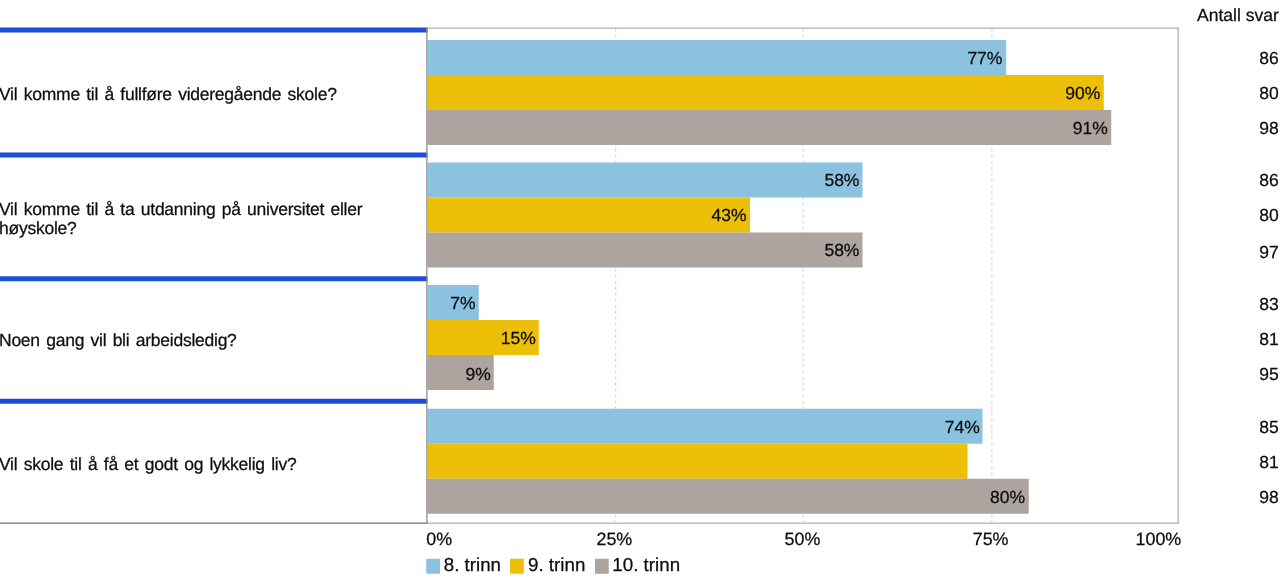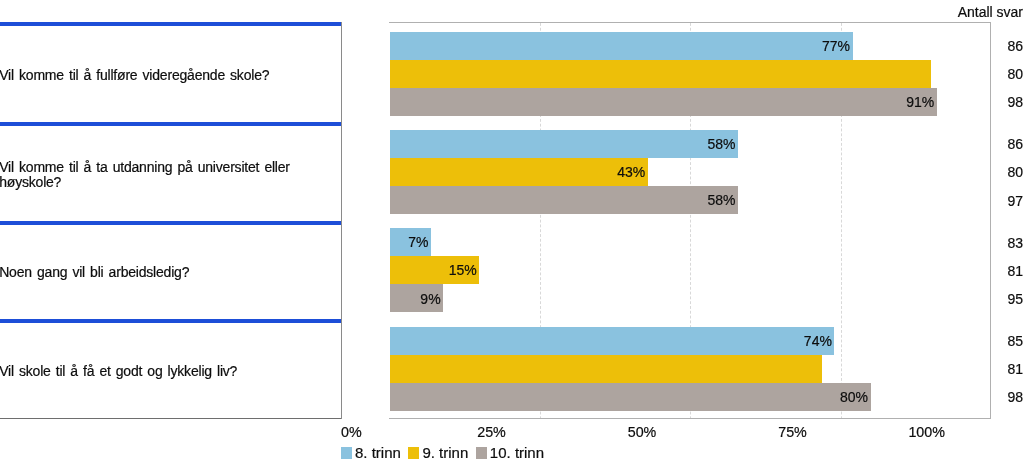--- a/index.html
+++ b/index.html
@@ -13,21 +13,21 @@
   #qtable{position:absolute;left:0;top:0;width:342px;height:396px;}
   .qrow{position:absolute;left:0;width:342px;box-sizing:border-box;
         border-top:4px solid #1d4ed8;display:flex;align-items:center;}
   #qtable-bottom{position:absolute;left:0;top:418px;width:342px;height:1px;background:#6e6e6e;}
   .qlabel{font-size:14px;line-height:15px;margin-left:-0.8px;width:302px;
           letter-spacing:-0.2px;word-spacing:1.4px;color:#0d0d0d;position:relative;top:1.2px;}
   #qtable-right-edge{position:absolute;left:341px;top:22px;width:1px;height:397px;
                      background:#8a8a8a;z-index:5;}
 
   
-  #plot{position:absolute;left:341px;top:22px;width:602px;height:396px;margin-left:48px;}
+  #plot{position:absolute;left:341px;top:22px;width:602px;height:396px;}
   #plot-top{position:absolute;left:0;top:0;width:602px;height:1px;background:#b0b0b0;}
   #plot-right{position:absolute;left:601px;top:0;width:1px;height:397px;background:#b0b0b0;}
   #plot-bottom{position:absolute;left:0;top:396px;width:602px;height:1px;background:#b0b0b0;}
   .gridline{position:absolute;top:1px;width:1px;height:395px;
             background-image:linear-gradient(to bottom,#d8d8d8 0 2.6px,transparent 2.6px 4.8px);
             background-size:1px 4.8px;}
 
   .bar{position:absolute;}
   .barlabel{position:absolute;font-size:14px;text-align:right;
             color:#0d0d0d;white-space:nowrap;}
@@ -76,20 +76,21 @@
     <div id="plot-right"></div>
     <div id="plot-bottom"></div>
 
     <div class="gridline" style="left: 150.5px;"></div>
     <div class="gridline" style="left: 301px;"></div>
     <div class="gridline" style="left: 451.5px;"></div>
 
     <div class="bar" style="left: 0.8px; top: 9.5px; width: 462.74px; height: 28.1px; background: rgb(138, 194, 223);"></div>
     <div class="barlabel" style="left: 0px; top: 15.6px; width: 460.94px;">77%</div>
     <div class="bar" style="left: 0.8px; top: 37.6px; width: 541px; height: 28.1px; background: rgb(237, 191, 9);"></div>
+    <div class="barlabel" style="left: 0px; top: 43.7px; width: 539.2px;">90%</div>
     <div class="bar" style="left: 0.8px; top: 65.7px; width: 547.02px; height: 28.1px; background: rgb(173, 164, 159);"></div>
     <div class="barlabel" style="left: 0px; top: 71.8px; width: 545.22px;">91%</div>
 
     <div class="bar" style="left: 0.8px; top: 107.85px; width: 348.36px; height: 28.1px; background: rgb(138, 194, 223);"></div>
     <div class="barlabel" style="left: 0px; top: 113.95px; width: 346.56px;">58%</div>
     <div class="bar" style="left: 0.8px; top: 135.95px; width: 258.06px; height: 28.1px; background: rgb(237, 191, 9);"></div>
     <div class="barlabel" style="left: 0px; top: 142.05px; width: 256.26px;">43%</div>
     <div class="bar" style="left: 0.8px; top: 164.05px; width: 348.36px; height: 28.1px; background: rgb(173, 164, 159);"></div>
     <div class="barlabel" style="left: 0px; top: 170.15px; width: 346.56px;">58%</div>
 

